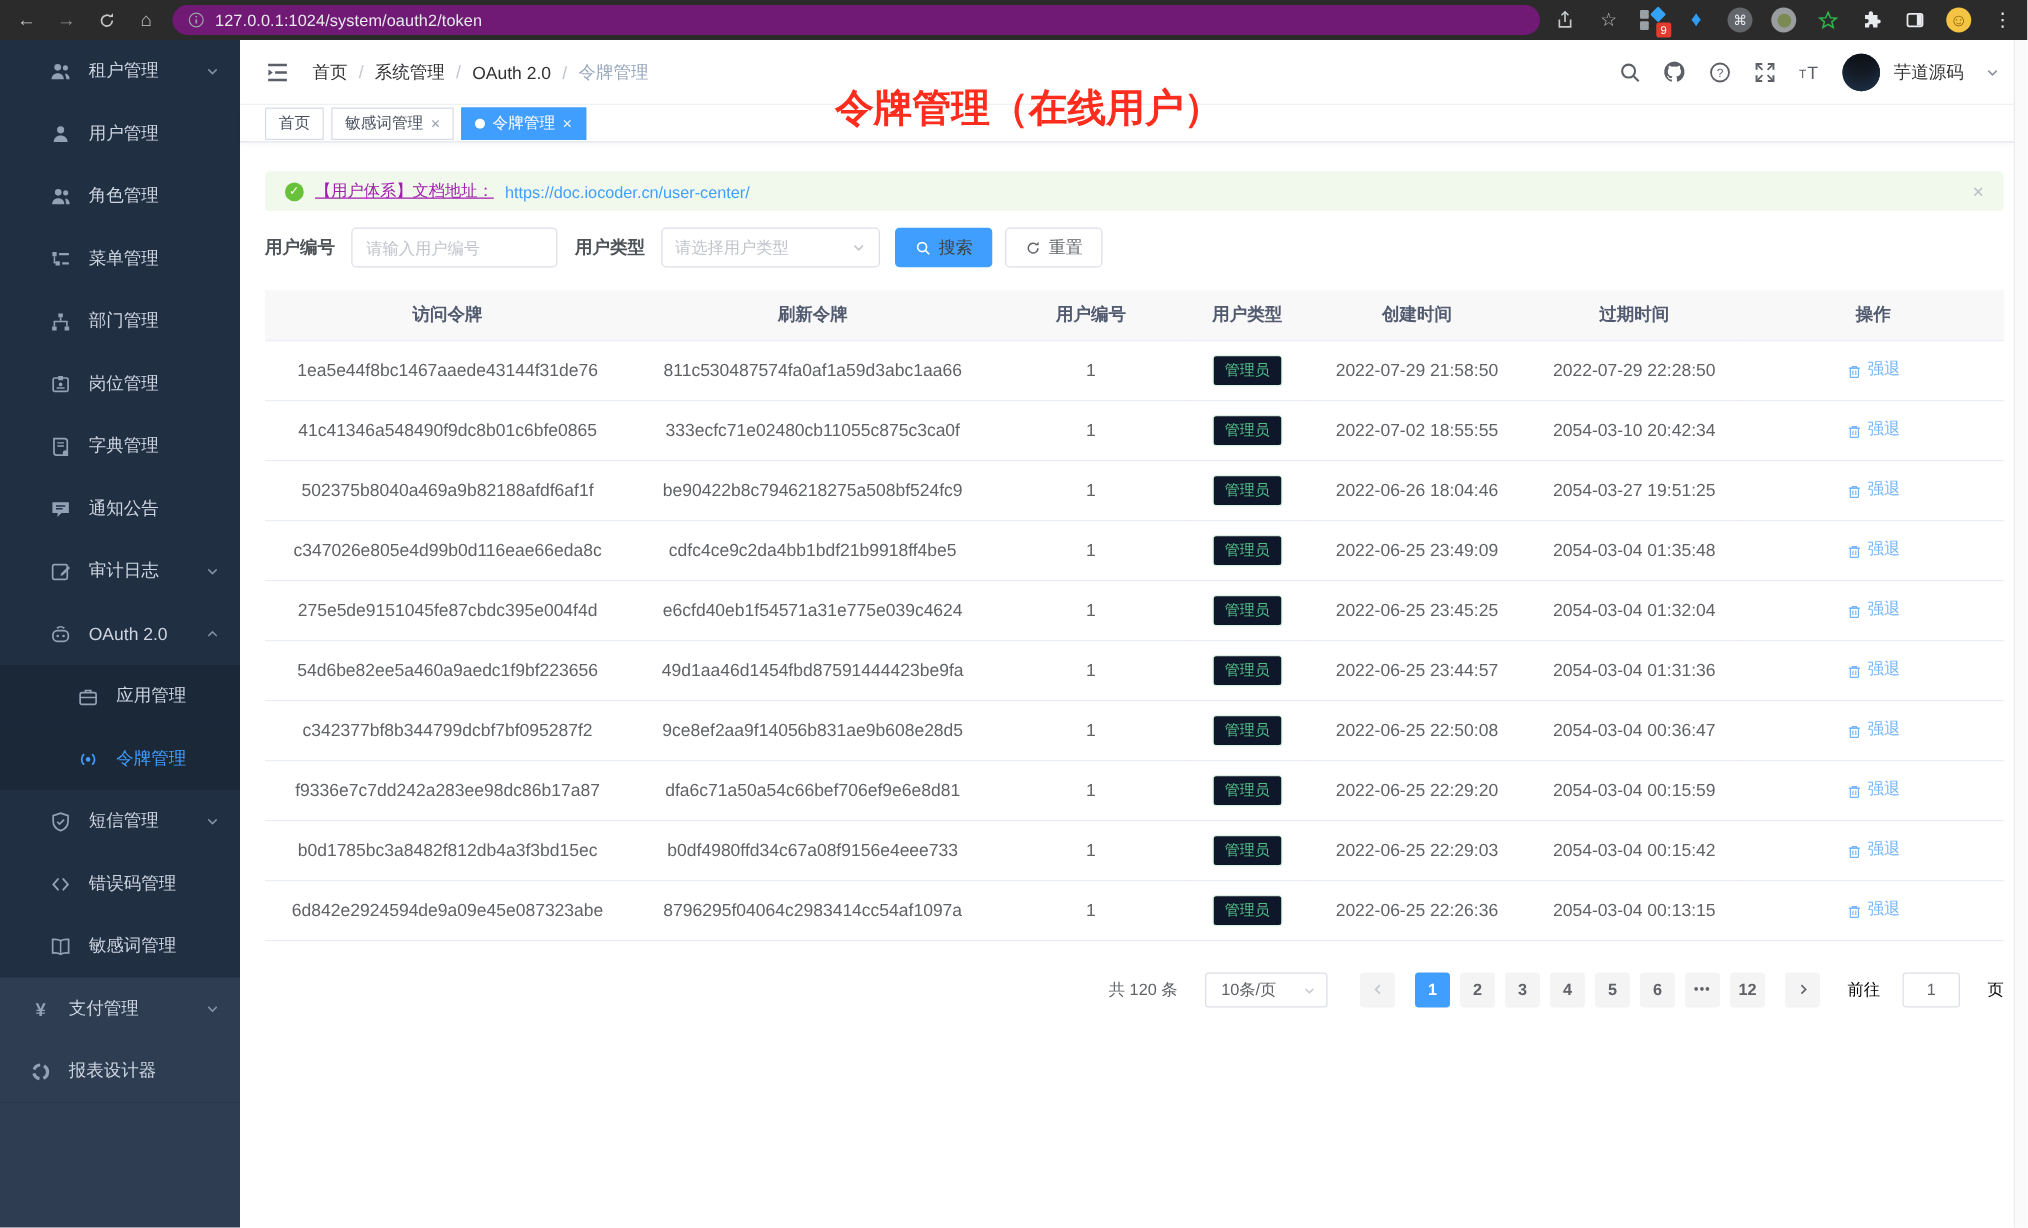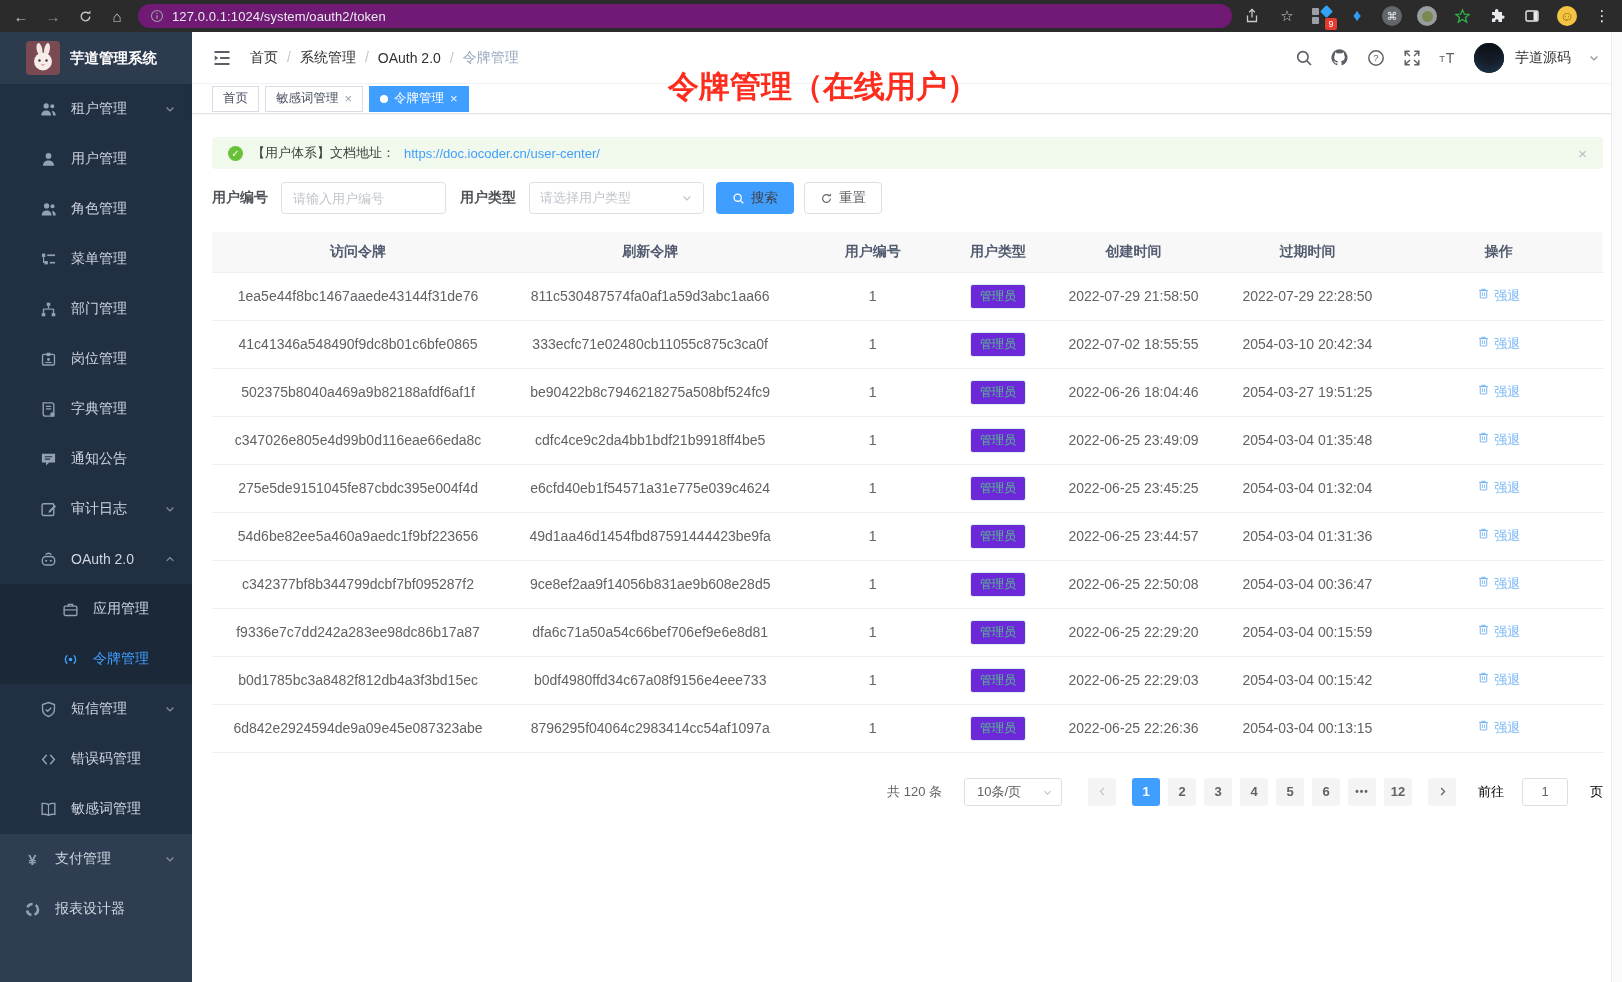--- a/index.html
+++ b/index.html
@@ -64,41 +64,41 @@
   .tab-close { display:none; font-size:13px; line-height:1; color:#9aa2ad; }
   .tab.closable .tab-close { display:block; }
   .tab.active { background:#409eff; border-color:#409eff; color:#fff; }
   .tab.active .tab-close { color:#eaf4ff; }
 
   
   .content { flex:1; padding:23px 19px 0 20px; }
 
   .alert { height:32px; background:#f0f9eb; border-radius:4px; display:flex; align-items:center; padding:0 16px; gap:9px; }
   .alert-check { width:15px; height:15px; border-radius:50%; background:#67c23a; color:#fff; font-size:10px; display:flex; align-items:center; justify-content:center; flex-shrink:0; }
-  .alert-text { font-size:13px; color:#404040; }
+  .alert-text { font-size:13px; color:#a21caf;text-decoration:underline; }
   .alert-link { font-size:13px; color:#409eff; cursor:pointer; }
   .alert-close { margin-left:auto; color:#b6bcc4; font-size:15px; cursor:pointer; }
 
   .filters { margin-top:13px; display:flex; align-items:center; }
   .f-label { font-size:14px; font-weight:bold; color:#4e5358; margin-right:13px; }
   .f-input { width:165px; height:32px; border:1px solid #dcdfe6; border-radius:4px; padding:0 11px; font-size:13px; color:#606266; outline:none; }
   .f-input::placeholder { color:#c0c4cc; }
   .f-gap { width:14px; }
   .f-select { width:175px; height:32px; border:1px solid #dcdfe6; border-radius:4px; padding:0 10px; display:flex; align-items:center; justify-content:space-between; color:#c0c4cc; font-size:13px; cursor:pointer; background:#fff; }
   .f-select .chev { width:12px; height:12px; color:#c0c4cc; }
   .btn { height:32px; border-radius:4px; display:inline-flex; align-items:center; gap:6px; padding:0 15px; font-size:13.5px; cursor:pointer; border:1px solid transparent; }
   .btn-primary { background:#409eff; color:#404040; margin-left:12px; }
   .btn-plain { background:#fff; color:#606266; border-color:#dcdfe6; margin-left:10px; }
 
   
   table { width:100%; border-collapse:collapse; margin-top:18px; table-layout:fixed; }
   thead th { height:40px; background:#f8f8f9; color:#515a6e; font-size:14px; font-weight:bold; text-align:center; border-bottom:1px solid #ebeef5; }
   tbody td { height:48px; text-align:center; font-size:14px; color:#606266; border-bottom:1px solid #ebeef5; overflow:hidden; white-space:nowrap; }
-  .tag-success { display:inline-block; padding:3px 9px; background:#6d28d9; border:1px solid #d8f3e3; color:#53c08a; border-radius:3px; font-size:12px; }
-  .link-danger { display:inline-flex; align-items:flex-start; gap:4px; background:none; border:none; color:#74b4f6; font-size:13px; cursor:pointer; font-family:inherit; }
+  .tag-success { display:inline-block; padding:3px 9px; background:#0f172a; border:1px solid #d8f3e3; color:#53c08a; border-radius:3px; font-size:12px; }
+  .link-danger { display:inline-flex; align-items:flex-end; gap:4px; background:none; border:none; color:#74b4f6; font-size:13px; cursor:pointer; font-family:inherit; }
   .link-danger svg { width:13px; height:13px; }
 
   
   .pagination { margin-top:25px; display:flex; align-items:center; justify-content:flex-end; gap:16px; padding-bottom:20px; }
   .pg-total { font-size:13px; color:#606266; margin-right:6px; }
   .pg-size { width:98px; height:28px; border:1px solid #dcdfe6; border-radius:3px; display:flex; align-items:center; justify-content:space-between; padding:0 8px 0 12px; font-size:13px; color:#606266; cursor:pointer; margin-right:10px; }
   .pg-size .chev { width:11px; height:11px; color:#c0c4cc; }
   .pg-btn { min-width:28px; height:28px; border:none; border-radius:3px; background:#f4f4f5; color:#606266; font-size:13px; font-weight:bold; cursor:pointer; display:inline-flex; align-items:center; justify-content:center; font-family:inherit; }
   .pg-btn.disabled { color:#c0c4cc; cursor:default; }
   .pg-btn.active { background:#409eff; color:#fff; }
@@ -177,32 +177,20 @@
     </span>
     <span class="btool">
         <span class="emoji-face">☺</span>
       </span>
     <span class="btool" style="color:#e8eaed;">⋮</span>
   </div>
 </div>
 
 <div class="app">
   <aside class="sidebar">
-    <div class="logo">
-      <svg viewBox="0 0 34 34" width="34" height="34">
-          <rect width="34" height="34" rx="4" fill="#7a4a52"></rect>
-          <ellipse cx="13.5" cy="8.5" rx="2.8" ry="6.5" fill="#f3e7e4" transform="rotate(-12 13.5 8.5)"></ellipse>
-          <ellipse cx="21" cy="8.5" rx="2.8" ry="6.5" fill="#f3e7e4" transform="rotate(10 21 8.5)"></ellipse>
-          <circle cx="17" cy="20.5" r="9" fill="#f6ece9"></circle>
-          <circle cx="13.5" cy="19.5" r="1.2" fill="#4a3036"></circle>
-          <circle cx="20.5" cy="19.5" r="1.2" fill="#4a3036"></circle>
-          <path d="M15.5 23.5c1 .8 2 .8 3 0" stroke="#c96b6b" stroke-width="1" fill="none"></path>
-        </svg>
-      <span class="logo-title">芋道管理系统</span>
-    </div>
     <nav class="side-menu">
 
         <div class="side-item">
           <span class="side-icon">
             <svg viewBox="0 0 16 16">
               <circle cx="5.8" cy="4.6" r="2.5" fill="currentColor"></circle>
               <path d="M1.2 13.6c0-2.9 2-4.6 4.6-4.6s4.6 1.7 4.6 4.6z" fill="currentColor"></path>
               <circle cx="11.6" cy="5" r="1.9" fill="currentColor"></circle>
               <path d="M11.3 9.2c2.1.3 3.5 1.8 3.5 4.4h-2.4z" fill="currentColor"></path>
             </svg>

